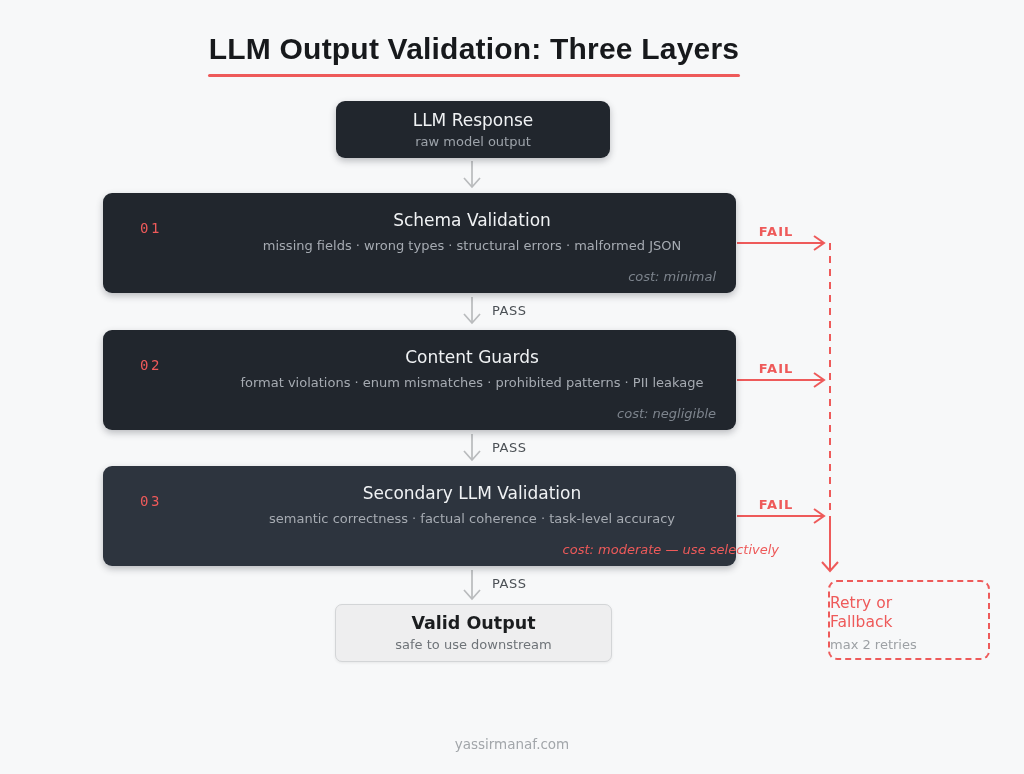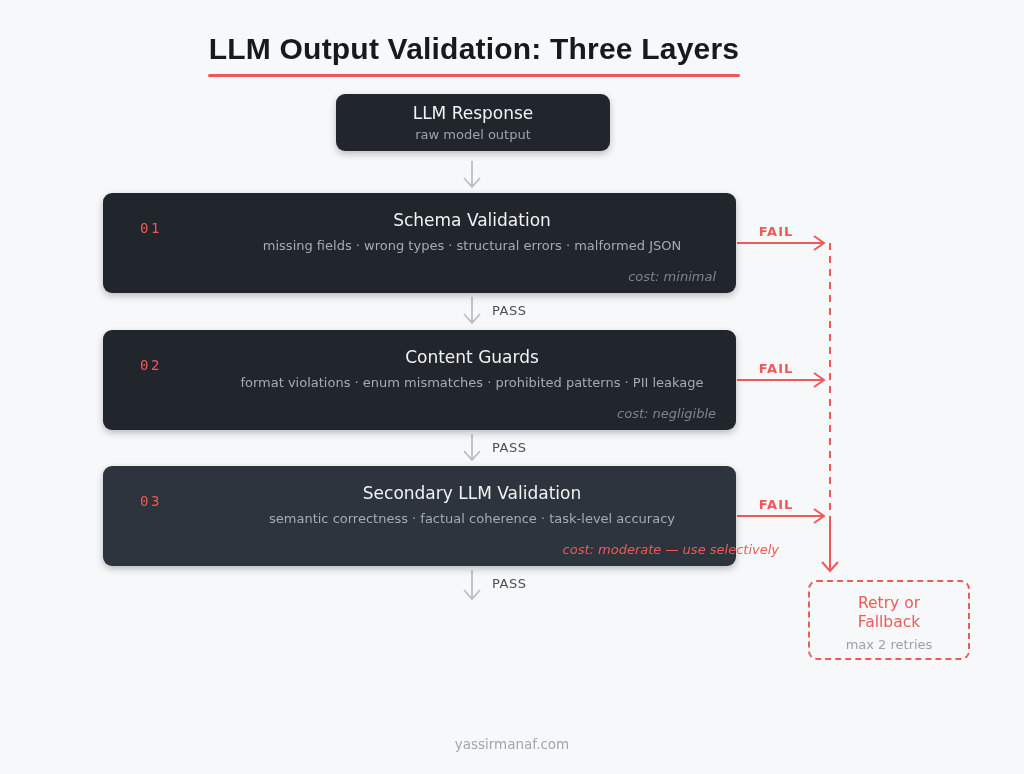--- a/index.html
+++ b/index.html
@@ -21,21 +21,21 @@
   .title-underline{
     position:absolute;left:208px;top:74px;width:532px;height:3px;
     background:#ee5a5a;border-radius:2px;
   }
 
   
   .dark-box{
     position:absolute;background:#21262d;border-radius:9px;
     box-shadow:0 3px 7px rgba(45,50,60,.30);
   }
-  .source-box{left:336px;top:94px;width:274px;height:57px;text-align:center;}
+  .source-box{left:336px;top:101px;width:274px;height:57px;text-align:center;}
   .source-title{font-size:17px;color:#f0f2f4;padding-top:9px;}
   .source-sub{font-size:13px;color:#9da3aa;padding-top:4px;}
 
   .layer-box{left:103px;width:633px;height:100px;}
   .layer-box.alt{background:#2d343e;}
   .layer-num{
     position:absolute;left:37px;top:27px;
     font-family:"DejaVu Sans Mono",monospace;
     font-size:14px;font-weight:normal;color:#ee5a5a;letter-spacing:2.5px;
   }
@@ -62,23 +62,23 @@
   .valid-box{
     position:absolute;left:335px;top:604px;width:275px;height:56px;
     background:#eeeeef;border:1px solid #d3d5d7;border-radius:7px;
     text-align:center;box-shadow:0 1px 3px rgba(0,0,0,.07);
   }
   .valid-title{font-size:17.5px;font-weight:bold;color:#1b1d1f;padding-top:8px;}
   .valid-sub{font-size:13px;color:#6e7378;padding-top:4px;}
 
   
   .retry-box{
-    position:absolute;left:808px;top:580px;width:158px;height:76px;
+    position:absolute;left:828px;top:580px;width:158px;height:76px;
     border:2px dashed #ee5a5a;border-radius:9px;
-    text-align:center;padding-top:0;
+    padding-top:0;
   }
   .retry-line{font-size:15.5px;color:#ee5a5a;line-height:19px;}
   .retry-line.first{padding-top:12px;}
   .retry-note{font-size:13px;color:#9da1a5;padding-top:5px;}
 
   
   .footer{
     position:absolute;left:0;right:0;top:736px;text-align:center;
     font-size:13.5px;color:#a2a6aa;
   }
@@ -158,20 +158,24 @@
 
   <div class="dark-box layer-box alt" style="top:466px">
     <span class="layer-num">03</span>
     <div class="layer-text layer-title">Secondary LLM Validation</div>
     <div class="layer-text layer-checks">semantic correctness · factual coherence · task-level accuracy</div>
     <div class="layer-cost red">cost: moderate — use selectively</div>
   </div>
   <div class="pass-label" style="top:576px">PASS</div>
   <div class="fail-label" style="top:497px">FAIL</div>
 
+  <div class="valid-box">
+    <div class="valid-title">Valid Output</div>
+    <div class="valid-sub">safe to use downstream</div>
+  </div>
 
   <div class="retry-box">
     <div class="retry-line first">Retry or</div>
     <div class="retry-line">Fallback</div>
     <div class="retry-note">max 2 retries</div>
   </div>
 
   <div class="footer">yassirmanaf.com</div>
 
 </div>

